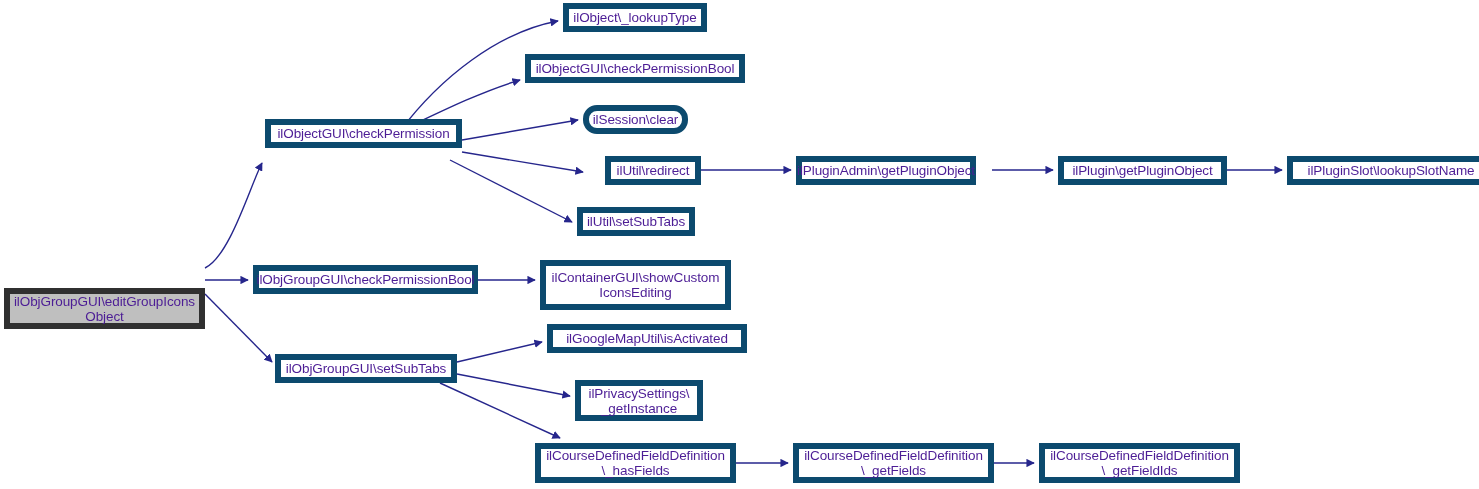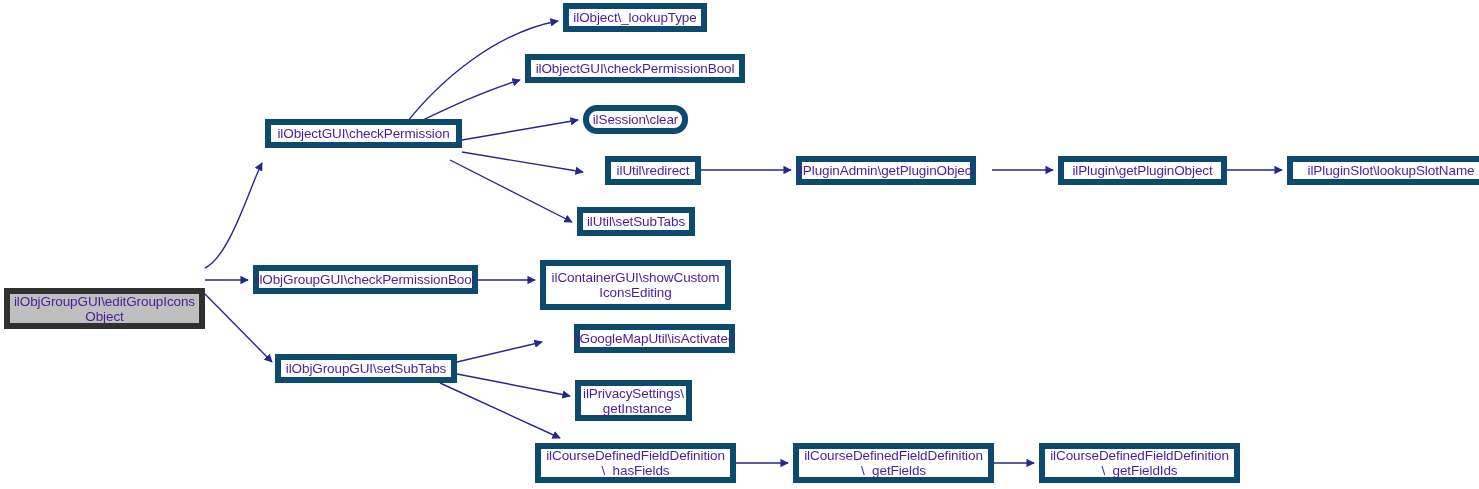--- a/index.html
+++ b/index.html
@@ -86,22 +86,22 @@
       <div class="node" style="left: 583px; top: 105px; width: 105px; height: 29px; border-radius: 14px;">ilSession\clear</div>
       <div class="node" style="left: 588px; top: 156px; width: 96px; height: 29px; margin-left: 17px;">ilUtil\redirect</div>
       <div class="node" style="left: 577px; top: 207px; width: 118px; height: 29px;">ilUtil\setSubTabs</div>
       <div class="node" style="left: 796px; top: 156px; width: 180px; height: 29px;">ilPluginAdmin\getPluginObject</div>
       <div class="node" style="left: 1058px; top: 156px; width: 169px; height: 29px;">ilPlugin\getPluginObject</div>
       <div class="node" style="left: 1287px; top: 156px; width: 208px; height: 29px;">ilPluginSlot\lookupSlotName</div>
       <div class="node" style="left: 253px; top: 265px; width: 225px; height: 29px;">ilObjGroupGUI\checkPermissionBool</div>
       <div class="node" style="left: 540px; top: 260px; width: 191px; height: 50px;">ilContainerGUI\showCustom
 IconsEditing</div>
       <div class="node" style="left: 275px; top: 354px; width: 182px; height: 29px;">ilObjGroupGUI\setSubTabs</div>
-      <div class="node" style="left: 574px; top: 324px; width: 161px; height: 29px; text-align: center;">ilGoogleMapUtil\isActivated</div>
-      <div class="node" style="left: 575px; top: 380px; width: 117px; height: 41px;">ilPrivacySettings\
+      <div class="node" style="left: 547px; top: 324px; width: 200px; height: 29px; text-align: center;">ilGoogleMapUtil\isActivated</div>
+      <div class="node" style="left: 575px; top: 380px; width: 128px; height: 41px;">ilPrivacySettings\
 _getInstance</div>
       <div class="node" style="left: 535px; top: 443px; width: 201px; height: 40px;">ilCourseDefinedFieldDefinition
 \_hasFields</div>
       <div class="node" style="left: 793px; top: 443px; width: 201px; height: 40px;">ilCourseDefinedFieldDefinition
 \_getFields</div>
       <div class="node" style="left: 1039px; top: 443px; width: 201px; height: 40px;">ilCourseDefinedFieldDefinition
 \_getFieldIds</div>
     </div>
 </div>
 

